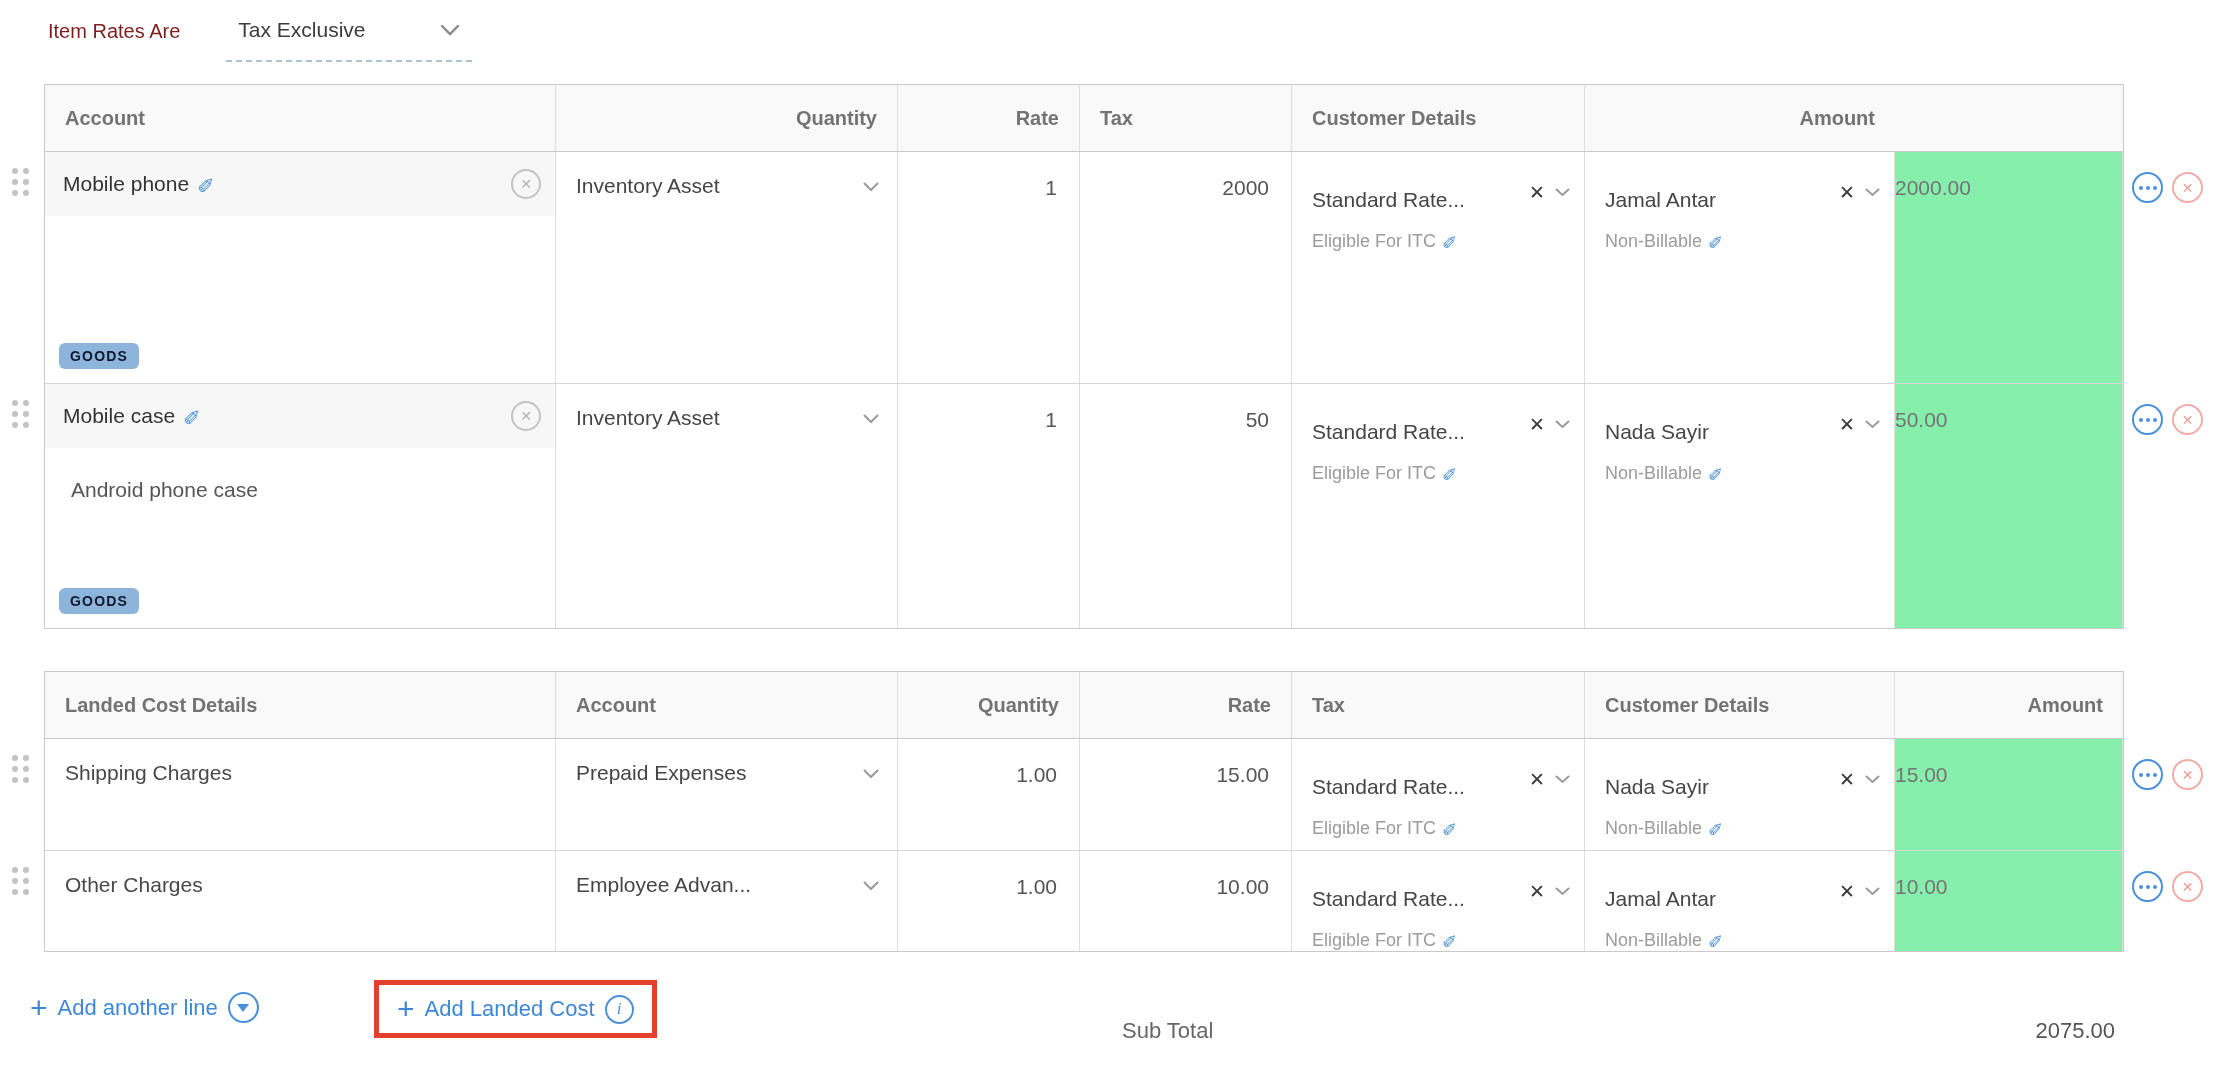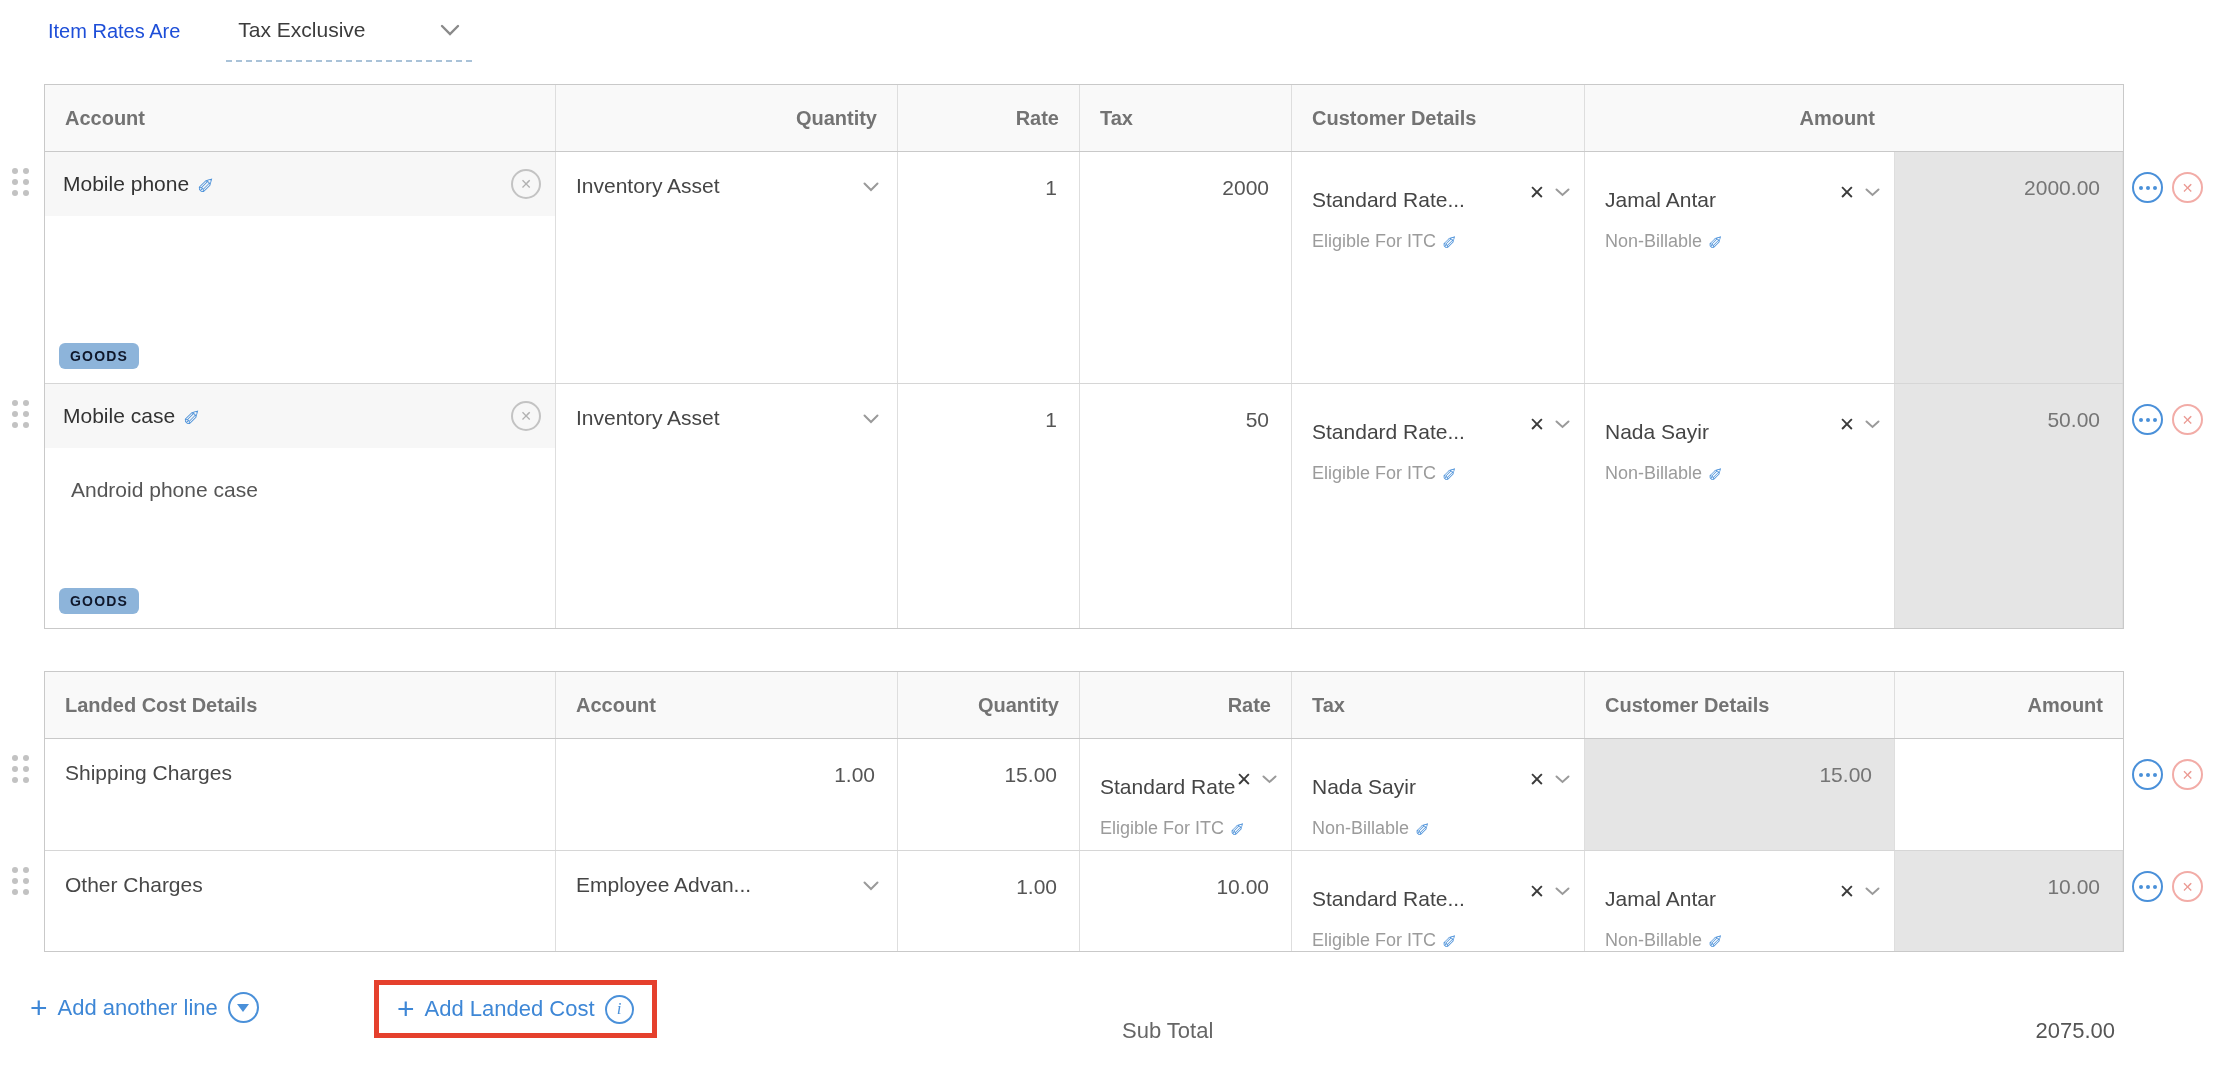--- a/index.html
+++ b/index.html
@@ -2,21 +2,21 @@
 <html><head>
 <meta charset="utf-8">
 <style>
   * { box-sizing: border-box; margin: 0; padding: 0; }
   html,body { background:#ffffff; }
   body { width:2224px; height:1078px; font-family:"Liberation Sans", sans-serif; color:#444; overflow:hidden; }
   .page { position:relative; width:2224px; height:1078px; }
 
   
   .topbar { display:flex; align-items:flex-start; padding:16px 0 0 48px; height:84px; }
-  .rates-label { font-size:20px; color:#1d4ed8; padding-top:4px;text-align:center; }
+  .rates-label { font-size:20px; color:#7f1d1d; padding-top:4px;text-align:center; }
   .tax-select { margin-left:46px; width:246px; display:flex; align-items:center; justify-content:space-between;
                 padding:2px 12px 18px 12px; border-bottom:2px dashed #a9c2d8; cursor:pointer; }
   .tax-select .val { font-size:21px; color:#3c3c3c; }
 
   .chev { display:inline-block; line-height:0; }
 
   
   .tbl { position:relative; margin-left:44px; width:2080px; border:1px solid #c9c9c9; }
   .trow { display:grid; grid-template-columns:511px 342px 182px 212px 293px 310px 228px; position:relative; }
   .trow > .cell { border-right:1px solid #dedede; position:relative; }
@@ -42,21 +42,21 @@
   .badge { position:absolute; left:14px; bottom:14px; background:#8db4da; color:#0f172a; font-size:14px; font-weight:bold;
            letter-spacing:1.2px; padding:5px 11px; border-radius:6px; }
 
   .plain-name { padding:22px 18px 0 20px; font-size:21px; color:#484848; }
 
   .acct { display:flex; align-items:flex-start; justify-content:space-between; padding:22px 18px 0 20px; cursor:pointer; }
   .acct .tx { font-size:21px; color:#454545; }
   .acct .chev { margin-top:8px; }
 
   .num { padding:24px 22px 0 0; text-align:right; font-size:21px; color:#555; }
-  .amt { background:#e5e5e5; padding:24px 22px 0 0; text-align:right; font-size:21px; color:#757575; }
+  .amt { background:#86efac; padding:24px 22px 0 0; text-align:left; font-size:21px; color:#757575; }
 
   .selline { display:flex; align-items:center; padding:20px 14px 0 20px; cursor:pointer; }
   .selline .tx { font-size:21px; color:#454545; white-space:nowrap; overflow:hidden;margin-top:16px; }
   .selline .clr { margin-left:auto; font-size:19px; color:#3a3a3a; cursor:pointer; }
   .selline .chev { margin-left:10px; }
   .noteline { display:flex; align-items:center; padding:18px 14px 0 20px; font-size:18px; color:#9b9b9b; cursor:pointer; }
   .noteline .pencil { font-size:18px; }
 
   
   .drag { position:absolute; left:-33px; top:16px; display:grid; grid-template-columns:6px 6px; grid-gap:5px; cursor:grab; }
@@ -257,20 +257,26 @@
     <div class="trow brow row-short-1">
       <span class="drag">
           <i></i>
           <i></i>
           <i></i>
           <i></i>
           <i></i>
           <i></i>
         </span>
       <div class="cell plain-name">Shipping Charges</div>
+      <div class="cell acct">
+        <span class="tx">Prepaid Expenses</span>
+        <span class="chev"><svg width="16" height="10" viewBox="0 0 16 10">
+              <polyline points="1.5,1.5 8,8 14.5,1.5" stroke="#9a9a9a" stroke-width="2" fill="none" stroke-linecap="round"></polyline>
+            </svg></span>
+      </div>
       <div class="cell num">1.00</div>
       <div class="cell num">15.00</div>
       <div class="cell">
         <div class="selline">
           <span class="tx">Standard Rate...</span>
           <span class="clr">✕</span>
           <span class="chev"><svg width="15" height="9" viewBox="0 0 15 9">
                 <polyline points="1.5,1.5 7.5,7 13.5,1.5" stroke="#9a9a9a" stroke-width="2" fill="none" stroke-linecap="round"></polyline>
               </svg></span>
         </div>

